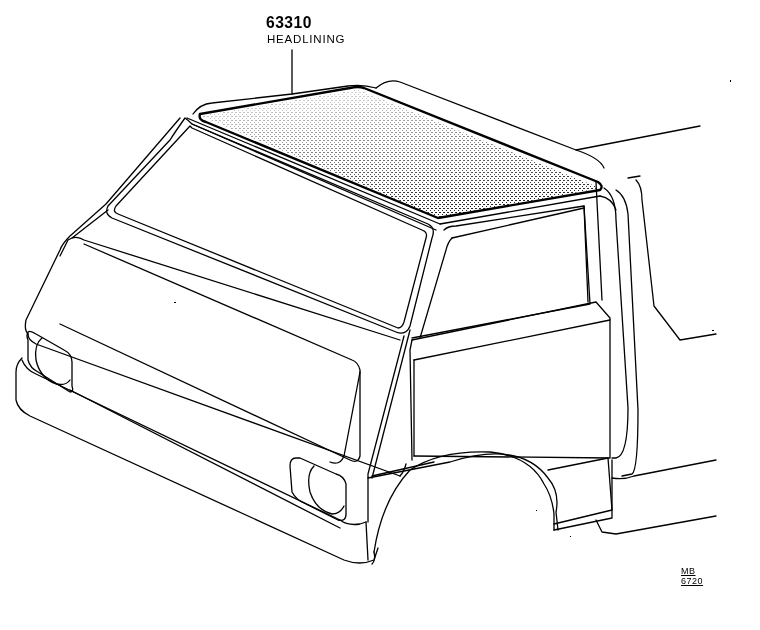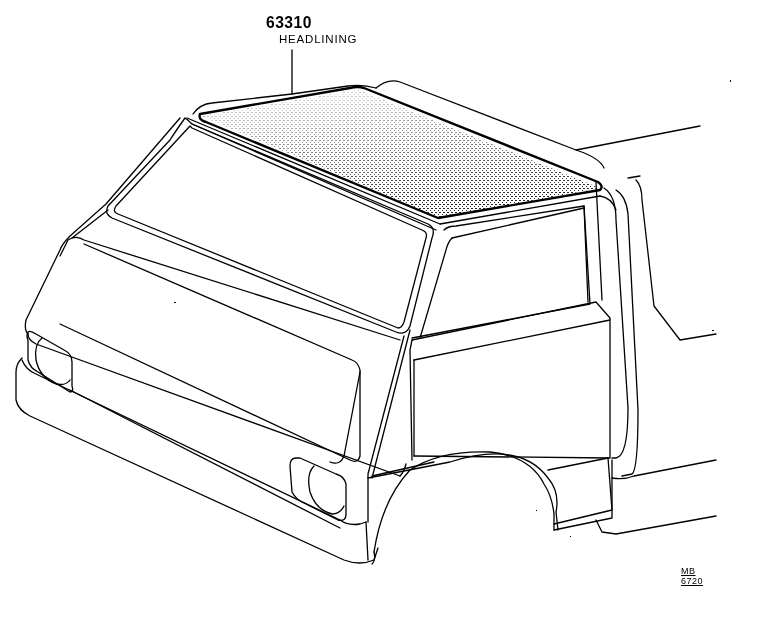--- a/index.html
+++ b/index.html
@@ -1,19 +1,19 @@
 <!DOCTYPE html>
 <html><head>
 <meta charset="utf-8">
 <style>
   html, body { margin:0; padding:0; background:#ffffff; }
   body { width:760px; height:630px; position:relative; overflow:hidden; font-family:"Liberation Sans", sans-serif; }
   #diagram { position:absolute; left:0; top:0; width:635px; height:630px; }
   .part-number { position:absolute; left:266px; top:14px; font-family:"Liberation Sans", sans-serif; font-size:17px; font-weight:bold; color:#000; letter-spacing:0.5px; line-height:17px; transform:scaleX(0.92); transform-origin:left top; }
-  .part-name { position:absolute; left:267px; top:33px; font-family:"Liberation Sans", sans-serif; font-size:11.5px; color:#000; letter-spacing:0.8px; line-height:12px;margin-left:12px; }
+  .part-name { position:absolute; left:267px; top:33px; font-family:"Liberation Sans", sans-serif; font-size:11.5px; color:#000; letter-spacing:0.8px; line-height:12px; }
   .figure-code { position:absolute; left:681px; top:566px; font-family:"Liberation Sans", sans-serif; font-size:9px; color:#000; letter-spacing:0.5px;text-decoration:underline; }
   svg .ln { fill:none; stroke:#000; stroke-width:1.3; stroke-linejoin:round; stroke-linecap:round; }
   svg .th { fill:none; stroke:#000; stroke-width:2.4; stroke-linejoin:round; }
 </style>
 </head>
 <body>
 
 <div id="diagram">
   <svg width="760" height="630" viewBox="0 0 760 630">
     <defs>

